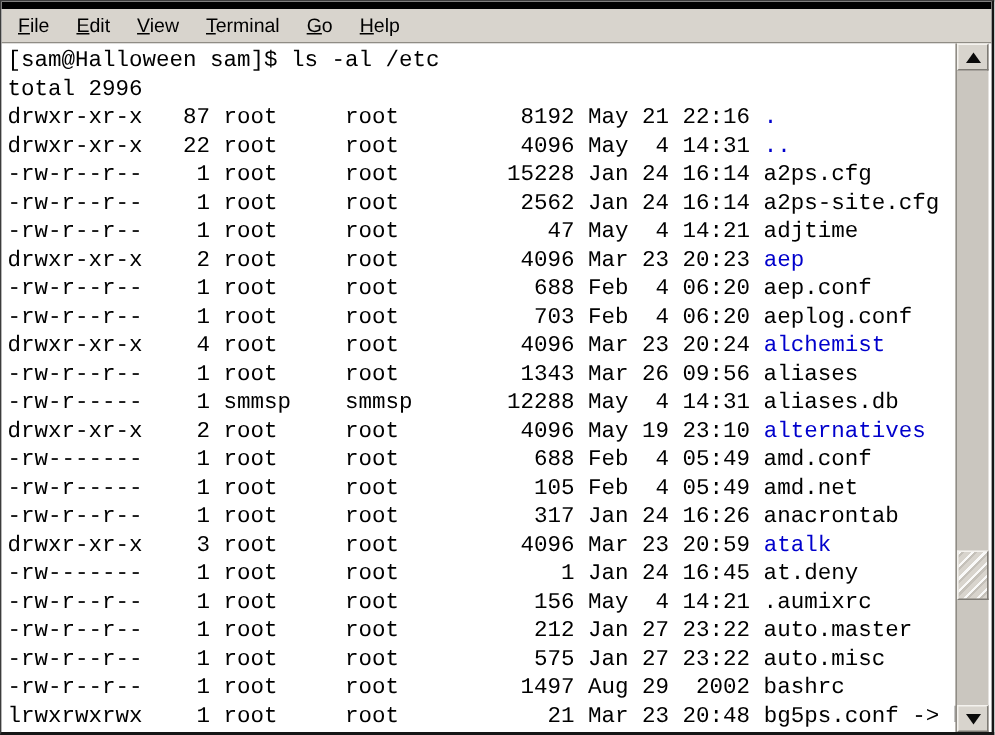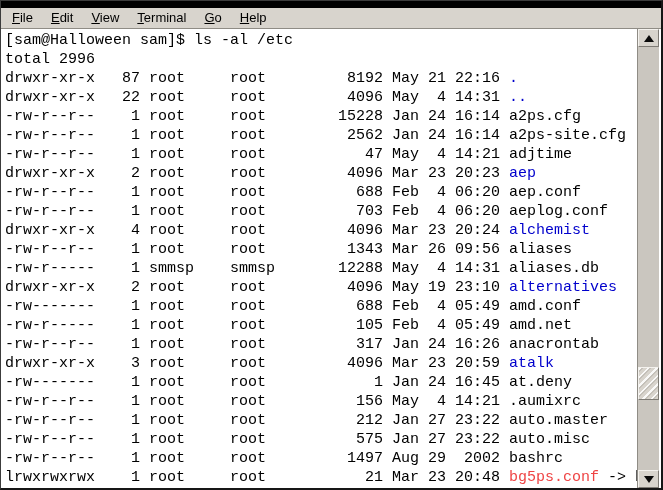--- a/index.html
+++ b/index.html
@@ -11,21 +11,21 @@
     border-left:1px solid #3c3c3c;
     border-right:2px solid #161616;
     border-bottom:2px solid #161616;
     background:#ffffff;
     font-family:"Liberation Sans",sans-serif;
     overflow:hidden;
   }
   .menubar{
     height:28px;
     background:#d8d4cd;
-    border-top:7px solid #000000;
+    border-top:5px solid #000000;
     border-bottom:1px solid #8f8c85;
     box-sizing:border-box;
     display:flex;
     align-items:center;
     padding-left:2px;
   }
   .menu-item{
     padding:1px 9px 2px 9px;
     font-size:13px;
     color:#000000;
@@ -45,21 +45,21 @@
     padding:2px 0 0 4px;
     font-family:"Liberation Mono",monospace;
     font-size:15px;
     line-height:19px;
     color:#000000;
     white-space:pre;
     overflow:hidden;
   }
   .term .line{height:19px;}
   .seg-dir{color:#0000cc;}
-  .seg-link{color:#ef4444;}
+  .seg-link{color:#000000;}
   .scrollbar{
     flex:0 0 22px;
     position:relative;
     background:#cac6bf;
     border-left:1px solid #8f8c85;
     margin-right:2px;
     box-sizing:border-box;
   }
   .sb-btn{
     position:absolute;left:0;right:0;height:18px;

